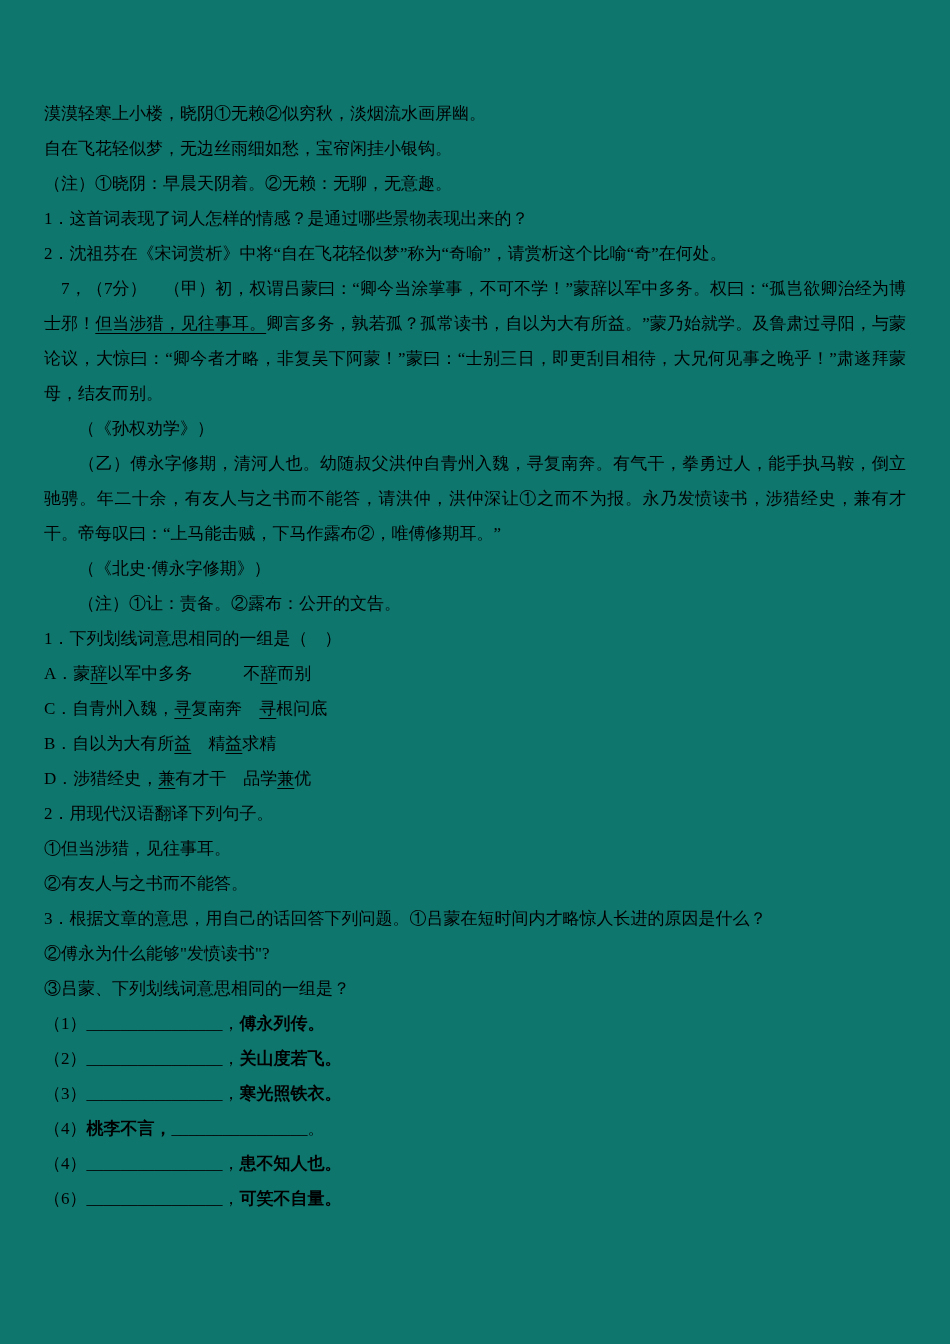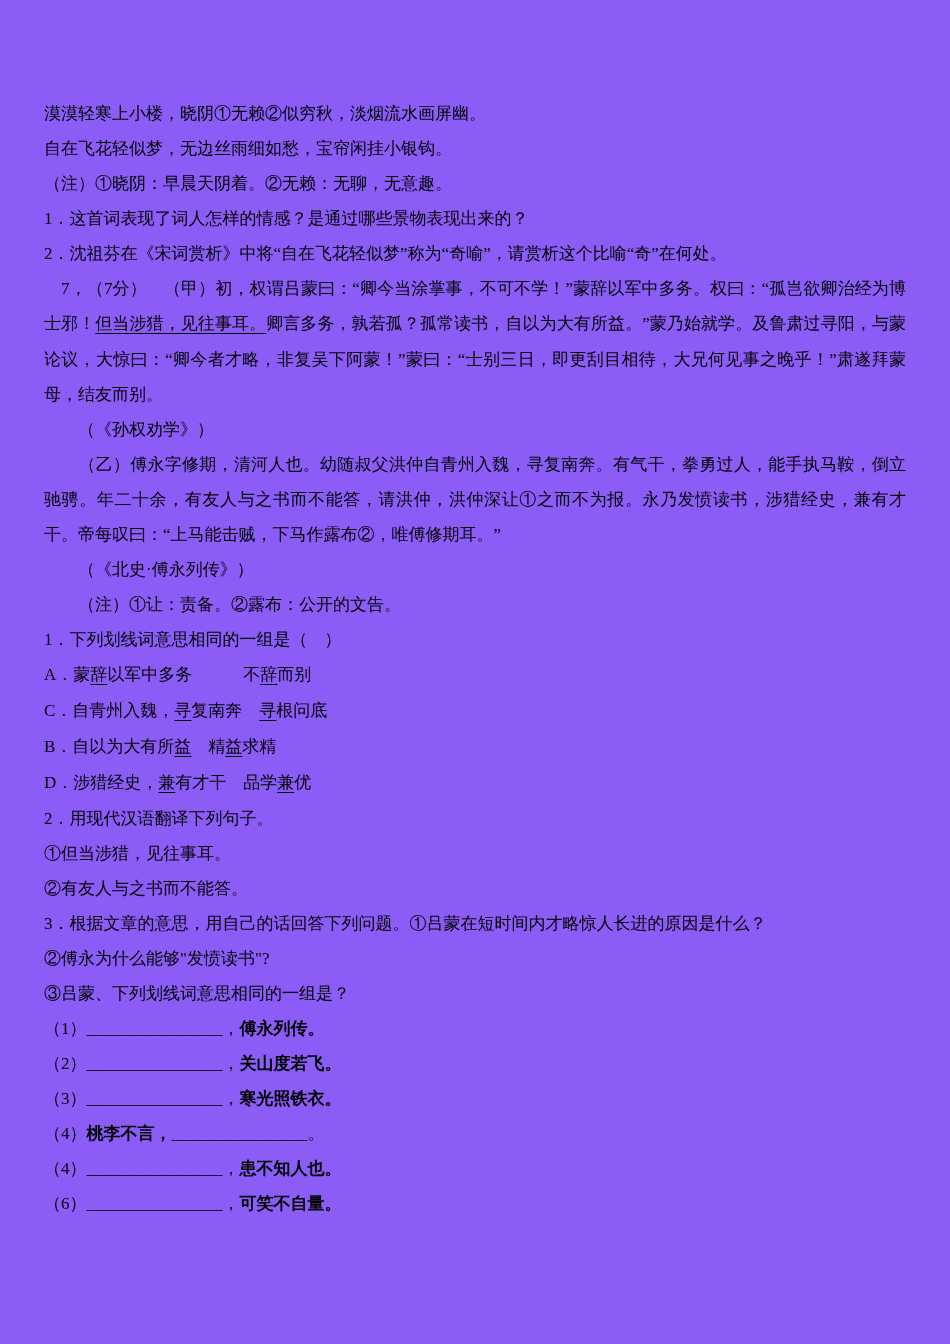--- a/index.html
+++ b/index.html
@@ -4,61 +4,60 @@
 <style>
   html, body {
     margin: 0;
     padding: 0;
     background: #ffffff;
   }
   .page {
     width: 950px;
     min-height: 1344px;
     box-sizing: border-box;
-    background: #8b5cf6;
+    background: #0f766e;
     color: #000000;
     padding: 96px 44px 32px 44px;
     font-family: "Liberation Serif", "DejaVu Serif", serif;
     font-size: 17px;
   }
   .doc {
     width: 100%;
   }
   .para {
     line-height: 35px;
     margin: 0;
     text-align: left;
     word-break: break-all;
   }
   .para.justify {
     text-align: justify;
   }
   .u {
     text-decoration: underline;
     text-underline-offset: 4px;
-    font-family: Liberation Mono, monospace;
   }
   .b {
     font-weight: bold;
   }
 </style>
 </head>
 <body>
 
 <div class="page">
   <div class="doc">
       <div class="para"><span>漠漠轻寒上小楼，晓阴①无赖②似穷秋，淡烟流水画屏幽。</span></div>
       <div class="para"><span>自在飞花轻似梦，无边丝雨细如愁，宝帘闲挂小银钩。</span></div>
       <div class="para"><span>（注）①晓阴：早晨天阴着。②无赖：无聊，无意趣。</span></div>
       <div class="para"><span>1．这首词表现了词人怎样的情感？是通过哪些景物表现出来的？</span></div>
       <div class="para"><span>2．沈祖芬在《宋词赏析》中将“自在飞花轻似梦”称为“奇喻”，请赏析这个比喻“奇”在何处。</span></div>
       <div class="para justify"><span>　7，（7分）　（甲）初，权谓吕蒙曰：“卿今当涂掌事，不可不学！”蒙辞以军中多务。权曰：“孤岂欲卿治经为博士邪！</span><span class="u">但当涉猎，见往事耳。</span><span>卿言多务，孰若孤？孤常读书，自以为大有所益。”蒙乃始就学。及鲁肃过寻阳，与蒙论议，大惊曰：“卿今者才略，非复吴下阿蒙！”蒙曰：“士别三日，即更刮目相待，大兄何见事之晚乎！”肃遂拜蒙母，结友而别。</span></div>
       <div class="para"><span>　　（《孙权劝学》）</span></div>
       <div class="para justify"><span>　　（乙）傅永字修期，清河人也。幼随叔父洪仲自青州入魏，寻复南奔。有气干，拳勇过人，能手执马鞍，倒立驰骋。年二十余，有友人与之书而不能答，请洪仲，洪仲深让①之而不为报。永乃发愤读书，涉猎经史，兼有才干。帝每叹曰：“上马能击贼，下马作露布②，唯傅修期耳。”</span></div>
-      <div class="para"><span>　　（《北史·傅永列传》）</span></div>
+      <div class="para"><span>　　（《北史·傅永字修期》）</span></div>
       <div class="para"><span>　　（注）①让：责备。②露布：公开的文告。</span></div>
       <div class="para"><span>1．下列划线词意思相同的一组是（　）</span></div>
       <div class="para"><span>A．蒙</span><span class="u">辞</span><span>以军中多务　　　不</span><span class="u">辞</span><span>而别</span></div>
       <div class="para"><span>C．自青州入魏，</span><span class="u">寻</span><span>复南奔　</span><span class="u">寻</span><span>根问底</span></div>
       <div class="para"><span>B．自以为大有所</span><span class="u">益</span><span>　精</span><span class="u">益</span><span>求精</span></div>
       <div class="para"><span>D．涉猎经史，</span><span class="u">兼</span><span>有才干　品学</span><span class="u">兼</span><span>优</span></div>
       <div class="para"><span>2．用现代汉语翻译下列句子。</span></div>
       <div class="para"><span>①但当涉猎，见往事耳。</span></div>
       <div class="para"><span>②有友人与之书而不能答。</span></div>
       <div class="para"><span>3．根据文章的意思，用自己的话回答下列问题。①吕蒙在短时间内才略惊人长进的原因是什么？</span></div>

